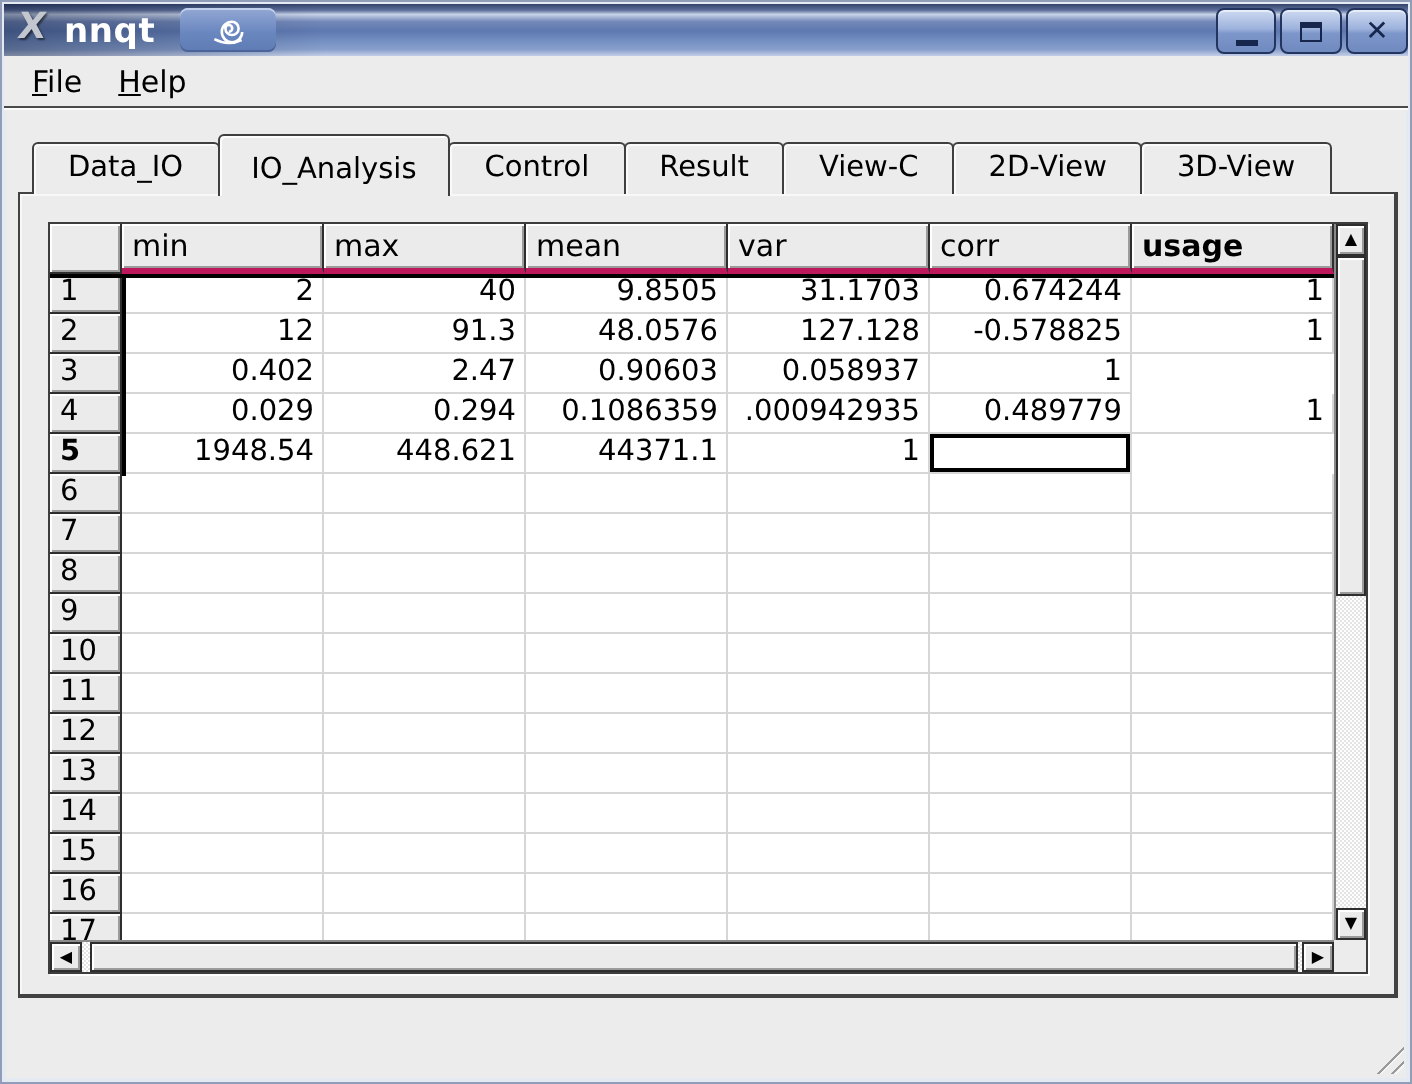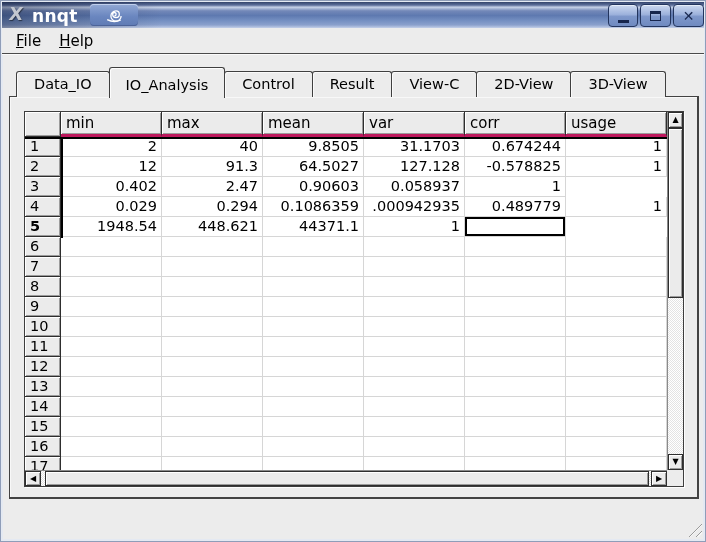--- a/index.html
+++ b/index.html
@@ -102,21 +102,21 @@
     border-right:1px solid #2e2e2e; border-bottom:1px solid #2e2e2e;
   }
   #col-headers {
     position:absolute; left:36px; top:0; width:606px; height:25px; display:flex;
   }
   .col-header {
     width:101px; height:25px; font-size:15px; line-height:23px; padding-left:5px;
     border-right:1px solid #2e2e2e; border-bottom:3px solid #be185d;
     overflow:hidden; white-space:nowrap;
   }
-  .col-header.current { font-weight:normal; }
+  .col-header.current { font-weight:bold; }
   #row-headers {
     position:absolute; left:0; top:25px; width:36px; height:333px; overflow:hidden;
   }
   .row-header {
     width:36px; height:20px; font-size:14.5px; line-height:18px; padding-left:5px;
     border-right:1px solid #2e2e2e; border-bottom:1px solid #2e2e2e;
   }
   .row-header.current { font-weight:bold; }
   #viewport {
     position:absolute; left:36px; top:25px; width:606px; height:333px;
@@ -252,21 +252,21 @@
           <div class="cell">2</div>
           <div class="cell">40</div>
           <div class="cell">9.8505</div>
           <div class="cell">31.1703</div>
           <div class="cell">0.674244</div>
           <div class="cell">1</div>
         </div>
         <div class="data-row">
           <div class="cell">12</div>
           <div class="cell">91.3</div>
-          <div class="cell">64.5027</div>
+          <div class="cell">48.0576</div>
           <div class="cell">127.128</div>
           <div class="cell">-0.578825</div>
           <div class="cell">1</div>
         </div>
         <div class="data-row">
           <div class="cell">0.402</div>
           <div class="cell">2.47</div>
           <div class="cell">0.90603</div>
           <div class="cell">0.058937</div>
           <div class="cell">1</div>

